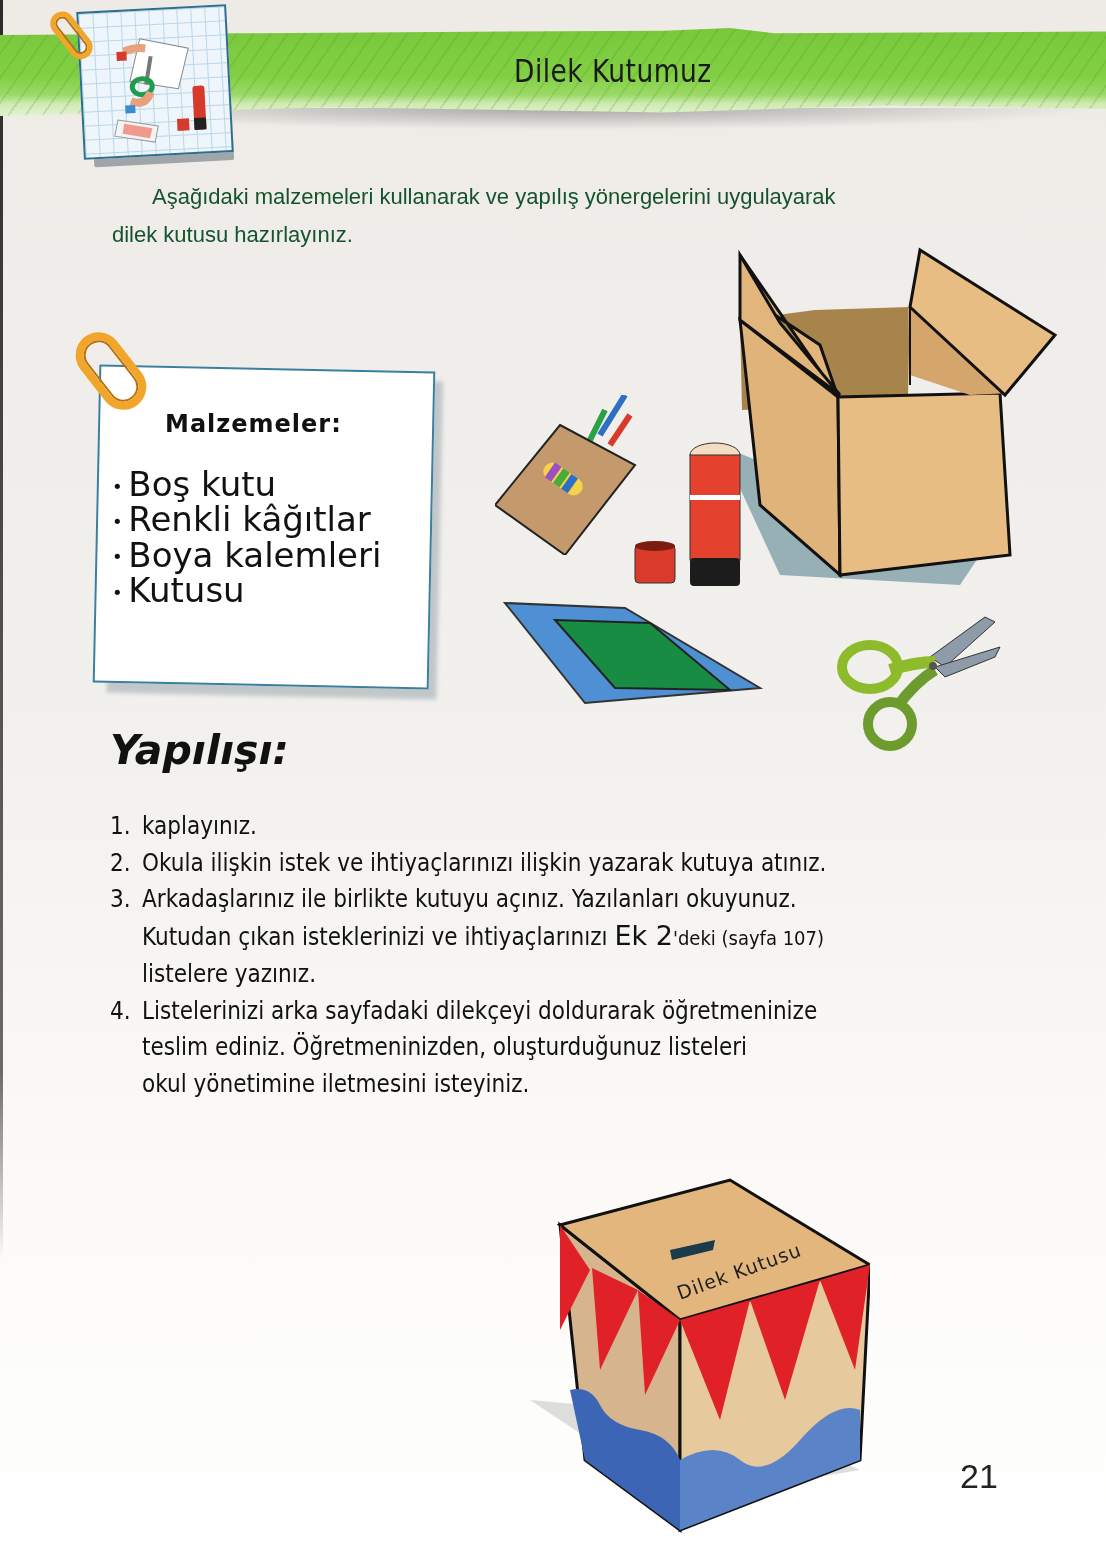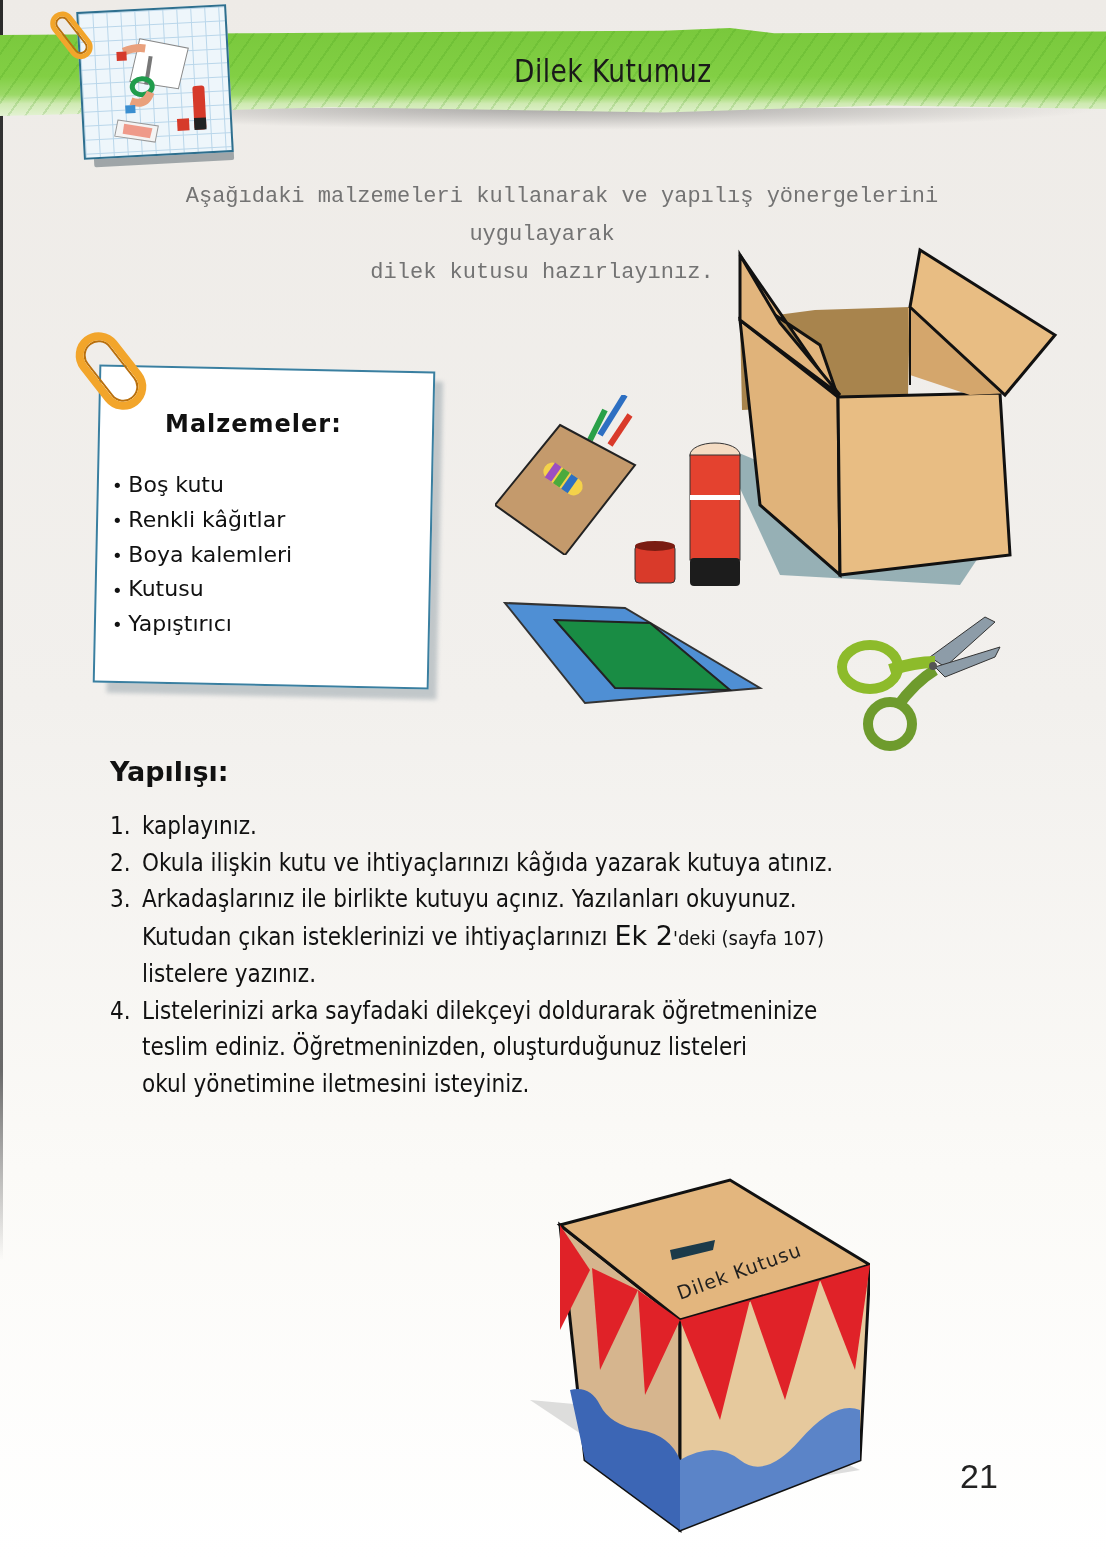--- a/index.html
+++ b/index.html
@@ -29,36 +29,36 @@
   .icon-card { position:absolute; left:80px; top:8px; width:150px; height:148px; transform:rotate(-3deg); }
   .icon-card .back { position:absolute; left:10px; top:10px; width:140px; height:146px; background:#5d6b73; opacity:0.55; border-radius:2px; }
   .icon-card .sheet { position:absolute; inset:0;
     background-color:#eef6fb;
     background-image: linear-gradient(#b9d6ea 1px, transparent 1px), linear-gradient(90deg,#b9d6ea 1px, transparent 1px);
     background-size:14px 14px; border:2px solid #2e6f8e; }
 
   .paperclip { position:absolute; border:5px solid #f2a52b; border-radius:20px; box-shadow: inset 0 0 0 2px #b9700e; }
 
   
-  .intro { position:absolute; left:112px; top:178px; width:860px; font-family:Liberation Mono, monospace;
-    font-size:22px; line-height:38px; color:#737373;text-align:center; }
+  .intro { position:absolute; left:112px; top:178px; width:860px; font-family:Liberation Sans, sans-serif;
+    font-size:22px; line-height:38px; color:#14532d; }
   .intro .indent { display:inline-block; width:40px; }
 
   
   .mat-card { position:absolute; left:96px; top:368px; width:336px; height:318px; transform:rotate(1.2deg); }
   .mat-card .shadow { position:absolute; left:14px; top:10px; width:330px; height:318px; background:#9aa6ad; opacity:0.55; filter:blur(2px); }
   .mat-card .paper { position:absolute; inset:0; background:#ffffff; border:2px solid #3a7fa0; }
   .mat-title { position:absolute; left:165px; top:410px; font-family:"DejaVu Sans",sans-serif; font-weight:bold; font-size:24px; letter-spacing:1px; color:#111; }
-  .mat-list { position:absolute; left:112px; top:468px; margin:0; padding:0; list-style:none; font-size:22px; line-height:33.5px; color:#111; }
+  .mat-list { position:absolute; left:112px; top:468px; margin:0; padding:0; list-style:none; font-size:34px; line-height:33.5px; color:#111; }
   .mat-list li::before { content:"• "; font-size:18px; vertical-align:middle; }
 
   
   .illus { position:absolute; }
 
-  .section-title { position:absolute; left:110px; top:756px; font-family:"DejaVu Sans",sans-serif; font-weight:bold; font-size:27px; color:#111; }
+  .section-title { position:absolute; left:110px; top:726px; font-family:"DejaVu Sans",sans-serif; font-weight:bold; font-size:41px; color:#111;font-style:italic; }
 
   .steps { position:absolute; left:110px; top:808px; width:900px; font-family:"DejaVu Sans Condensed","DejaVu Sans",sans-serif;
     font-size:24px; line-height:36.5px; color:#111; }
   .step { position:relative; padding-left:32px; }
   .step .num { position:absolute; left:0; top:0; }
   .step .line { display:block; }
   .ref-bold { font-weight:normal; font-size:27px; font-family:"DejaVu Sans",sans-serif; }
   .ref-small { font-size:20px; }
 
   .page-num { position:absolute; left:960px; top:1457px; font-family:"Liberation Sans",sans-serif; font-size:34px; color:#222; }
@@ -101,21 +101,20 @@
   <div class="shadow"></div>
   <div class="paper"></div>
 </div>
 <div class="paperclip" style="left:88px;top:328px;width:30px;height:70px;transform:rotate(-38deg);border-width:8px;border-radius:30px;"></div>
 <div class="mat-title">Malzemeler:</div>
 <ul class="mat-list">
   <li>Boş kutu</li>
   <li>Renkli kâğıtlar</li>
   <li>Boya kalemleri</li>
   <li>Kutusu</li>
-  <li>Yapıştırıcı</li>
 </ul>
 
 <svg class="illus" style="left:720px;top:245px" width="360" height="350" viewBox="0 0 360 350">
   <polygon points="0,200 60,330 240,340 260,310" fill="#7fa0a8" opacity="0.8"></polygon>
   <polygon points="20,75 95,65 190,62 188,150 120,160 22,165" fill="#a8844d"></polygon>
   <polygon points="20,75 118,152 120,330 40,260" fill="#e0b37a" stroke="#111" stroke-width="3"></polygon>
   <polygon points="118,152 280,148 290,310 120,330" fill="#e8bd83" stroke="#111" stroke-width="3"></polygon>
   <polygon points="188,62 290,148 250,150 190,130" fill="#d4a66c"></polygon>
   <polygon points="20,10 118,152 100,100 40,60" fill="#e2b57d" stroke="#111" stroke-width="3"></polygon>
   <polygon points="20,10 60,78 120,150 20,75" fill="#e2b57d" stroke="#111" stroke-width="3"></polygon>
@@ -159,21 +158,21 @@
 </svg>
 
 <div class="section-title">Yapılışı:</div>
 <div class="steps">
   <div class="step">
     <span class="num">1.</span>
     <span class="line">kaplayınız.</span>
   </div>
   <div class="step">
     <span class="num">2.</span>
-    <span class="line">Okula ilişkin kutu ve ihtiyaçlarınızı kâğıda yazarak kutuya atınız.</span>
+    <span class="line">Okula ilişkin istek ve ihtiyaçlarınızı ilişkin yazarak kutuya atınız.</span>
   </div>
   <div class="step">
     <span class="num">3.</span>
     <span class="line">Arkadaşlarınız ile birlikte kutuyu açınız. Yazılanları okuyunuz.</span>
     <span class="line"><span>Kutudan çıkan isteklerinizi ve ihtiyaçlarınızı </span><span class="ref-bold">Ek 2</span><span class="ref-small">'deki (sayfa 107)</span></span>
     <span class="line">listelere yazınız.</span>
   </div>
   <div class="step">
     <span class="num">4.</span>
     <span class="line">Listelerinizi arka sayfadaki dilekçeyi doldurarak öğretmeninize</span>

